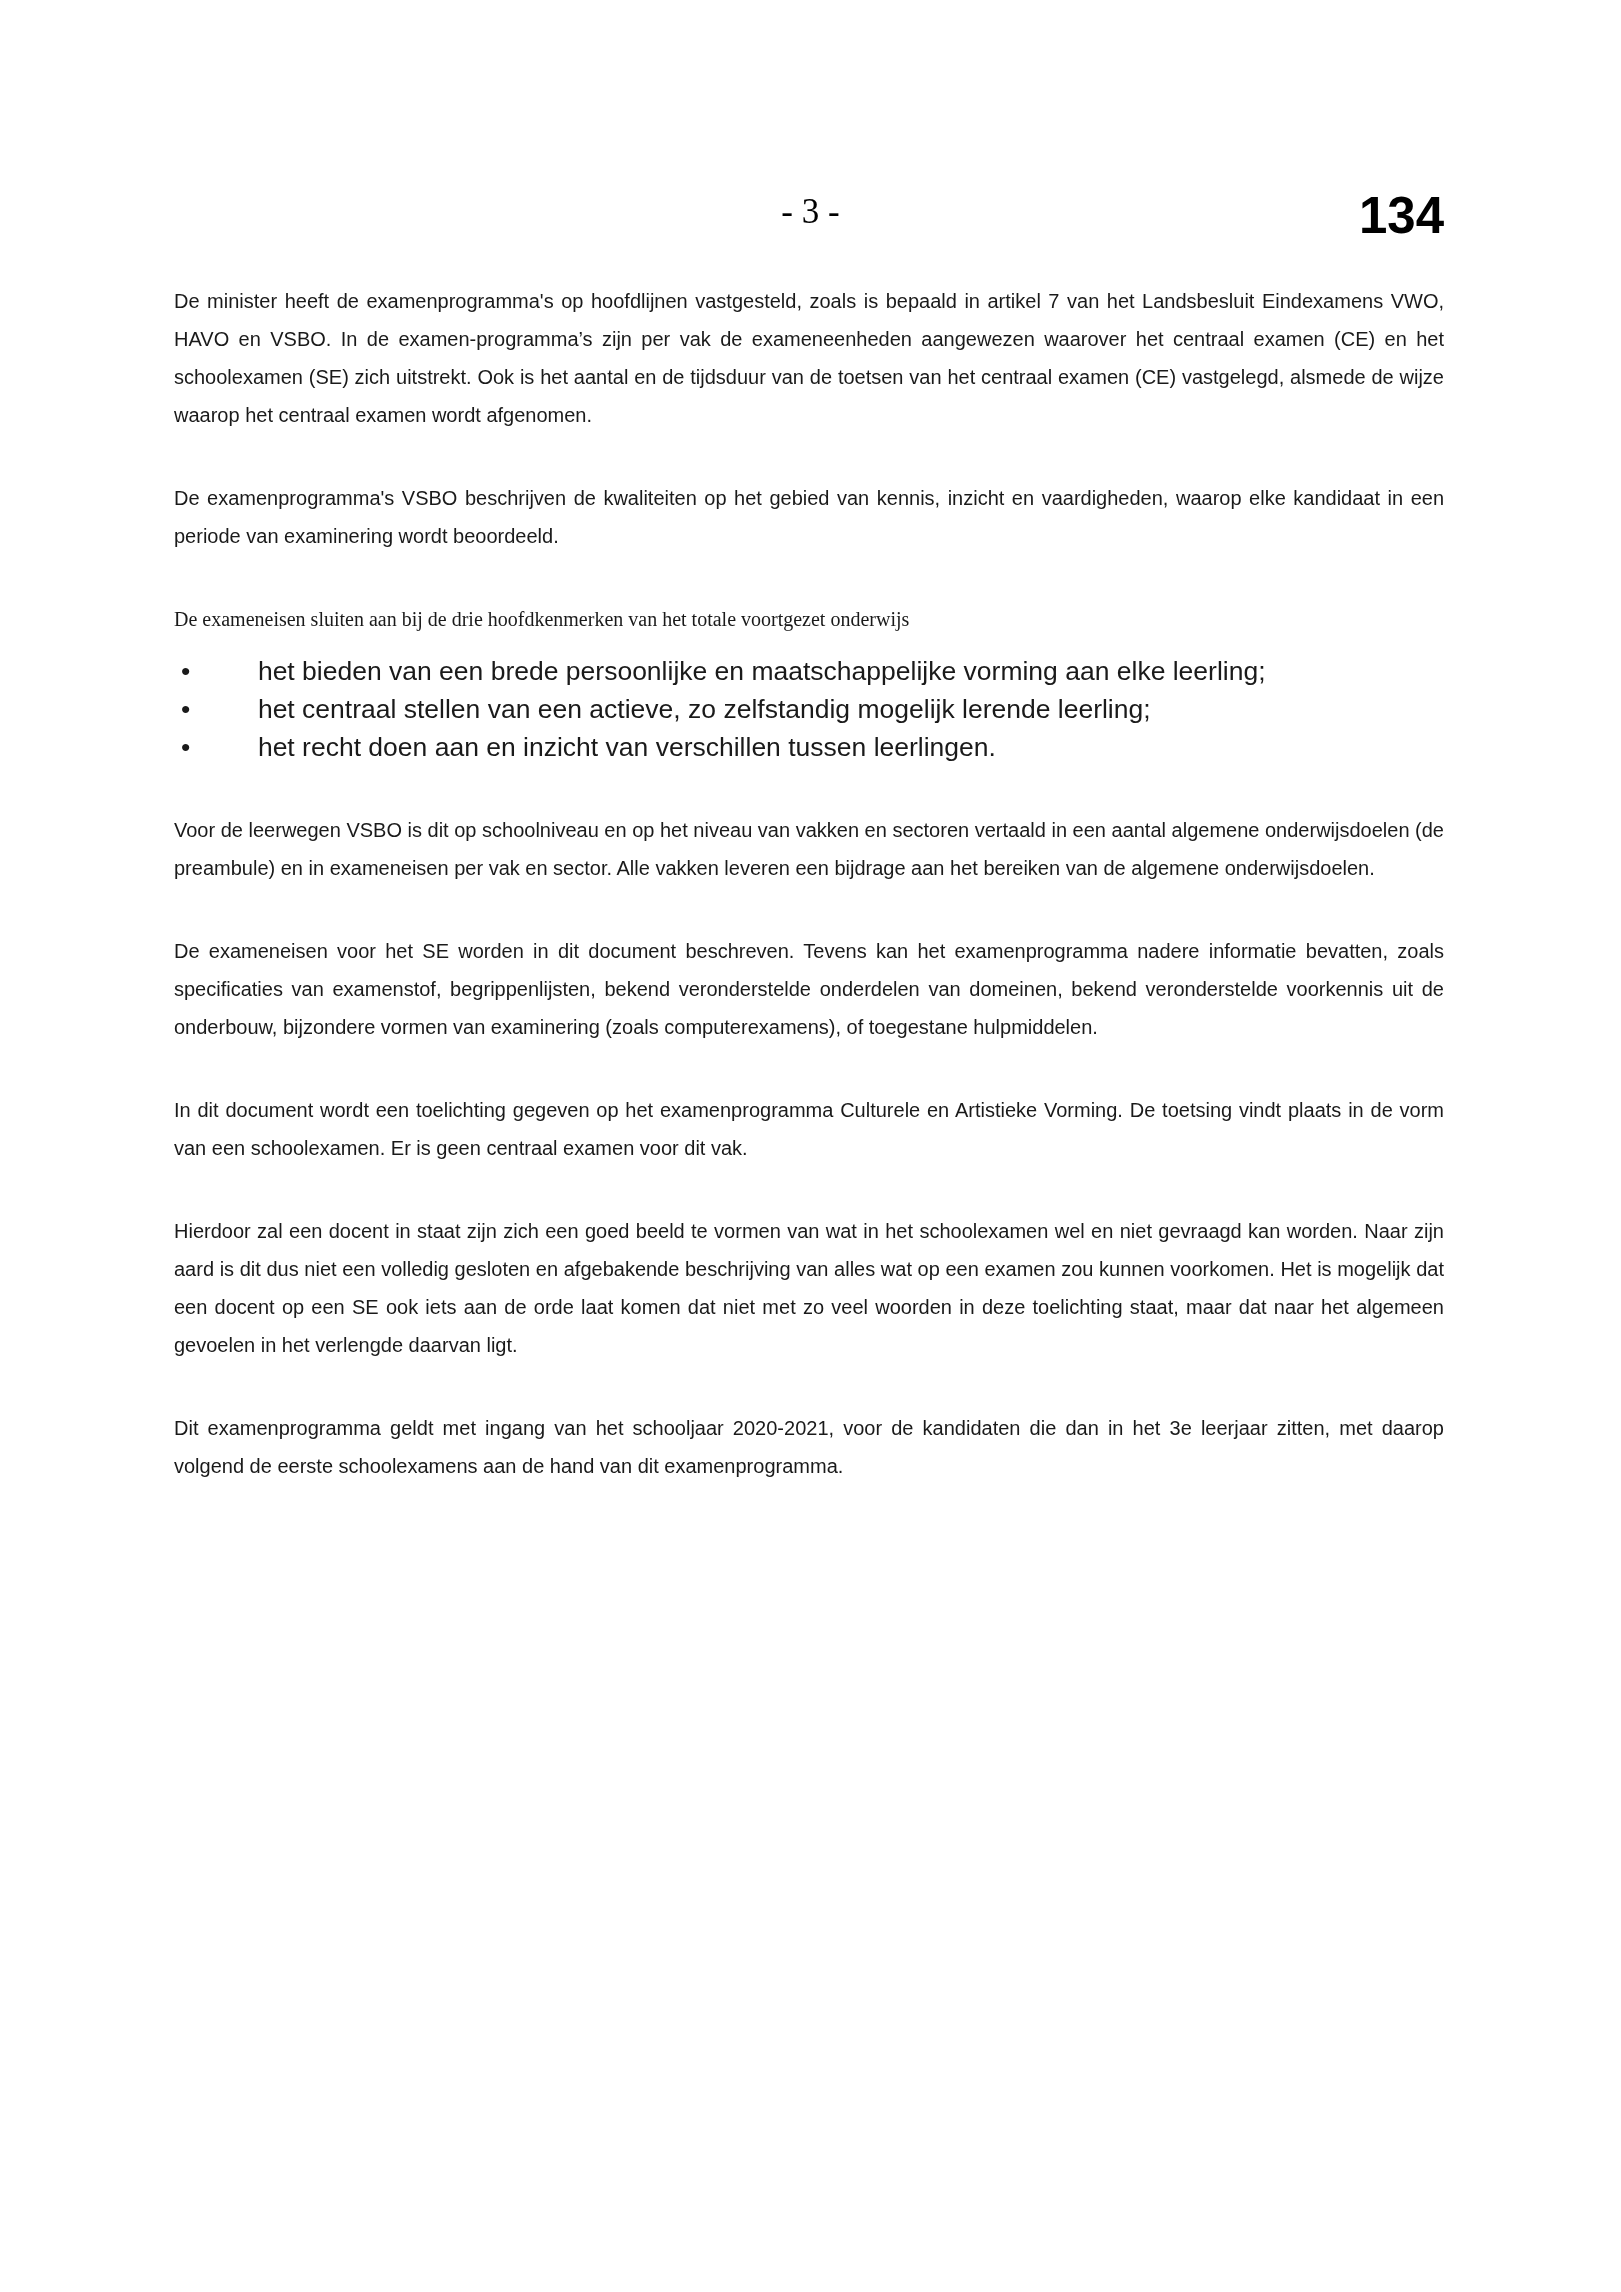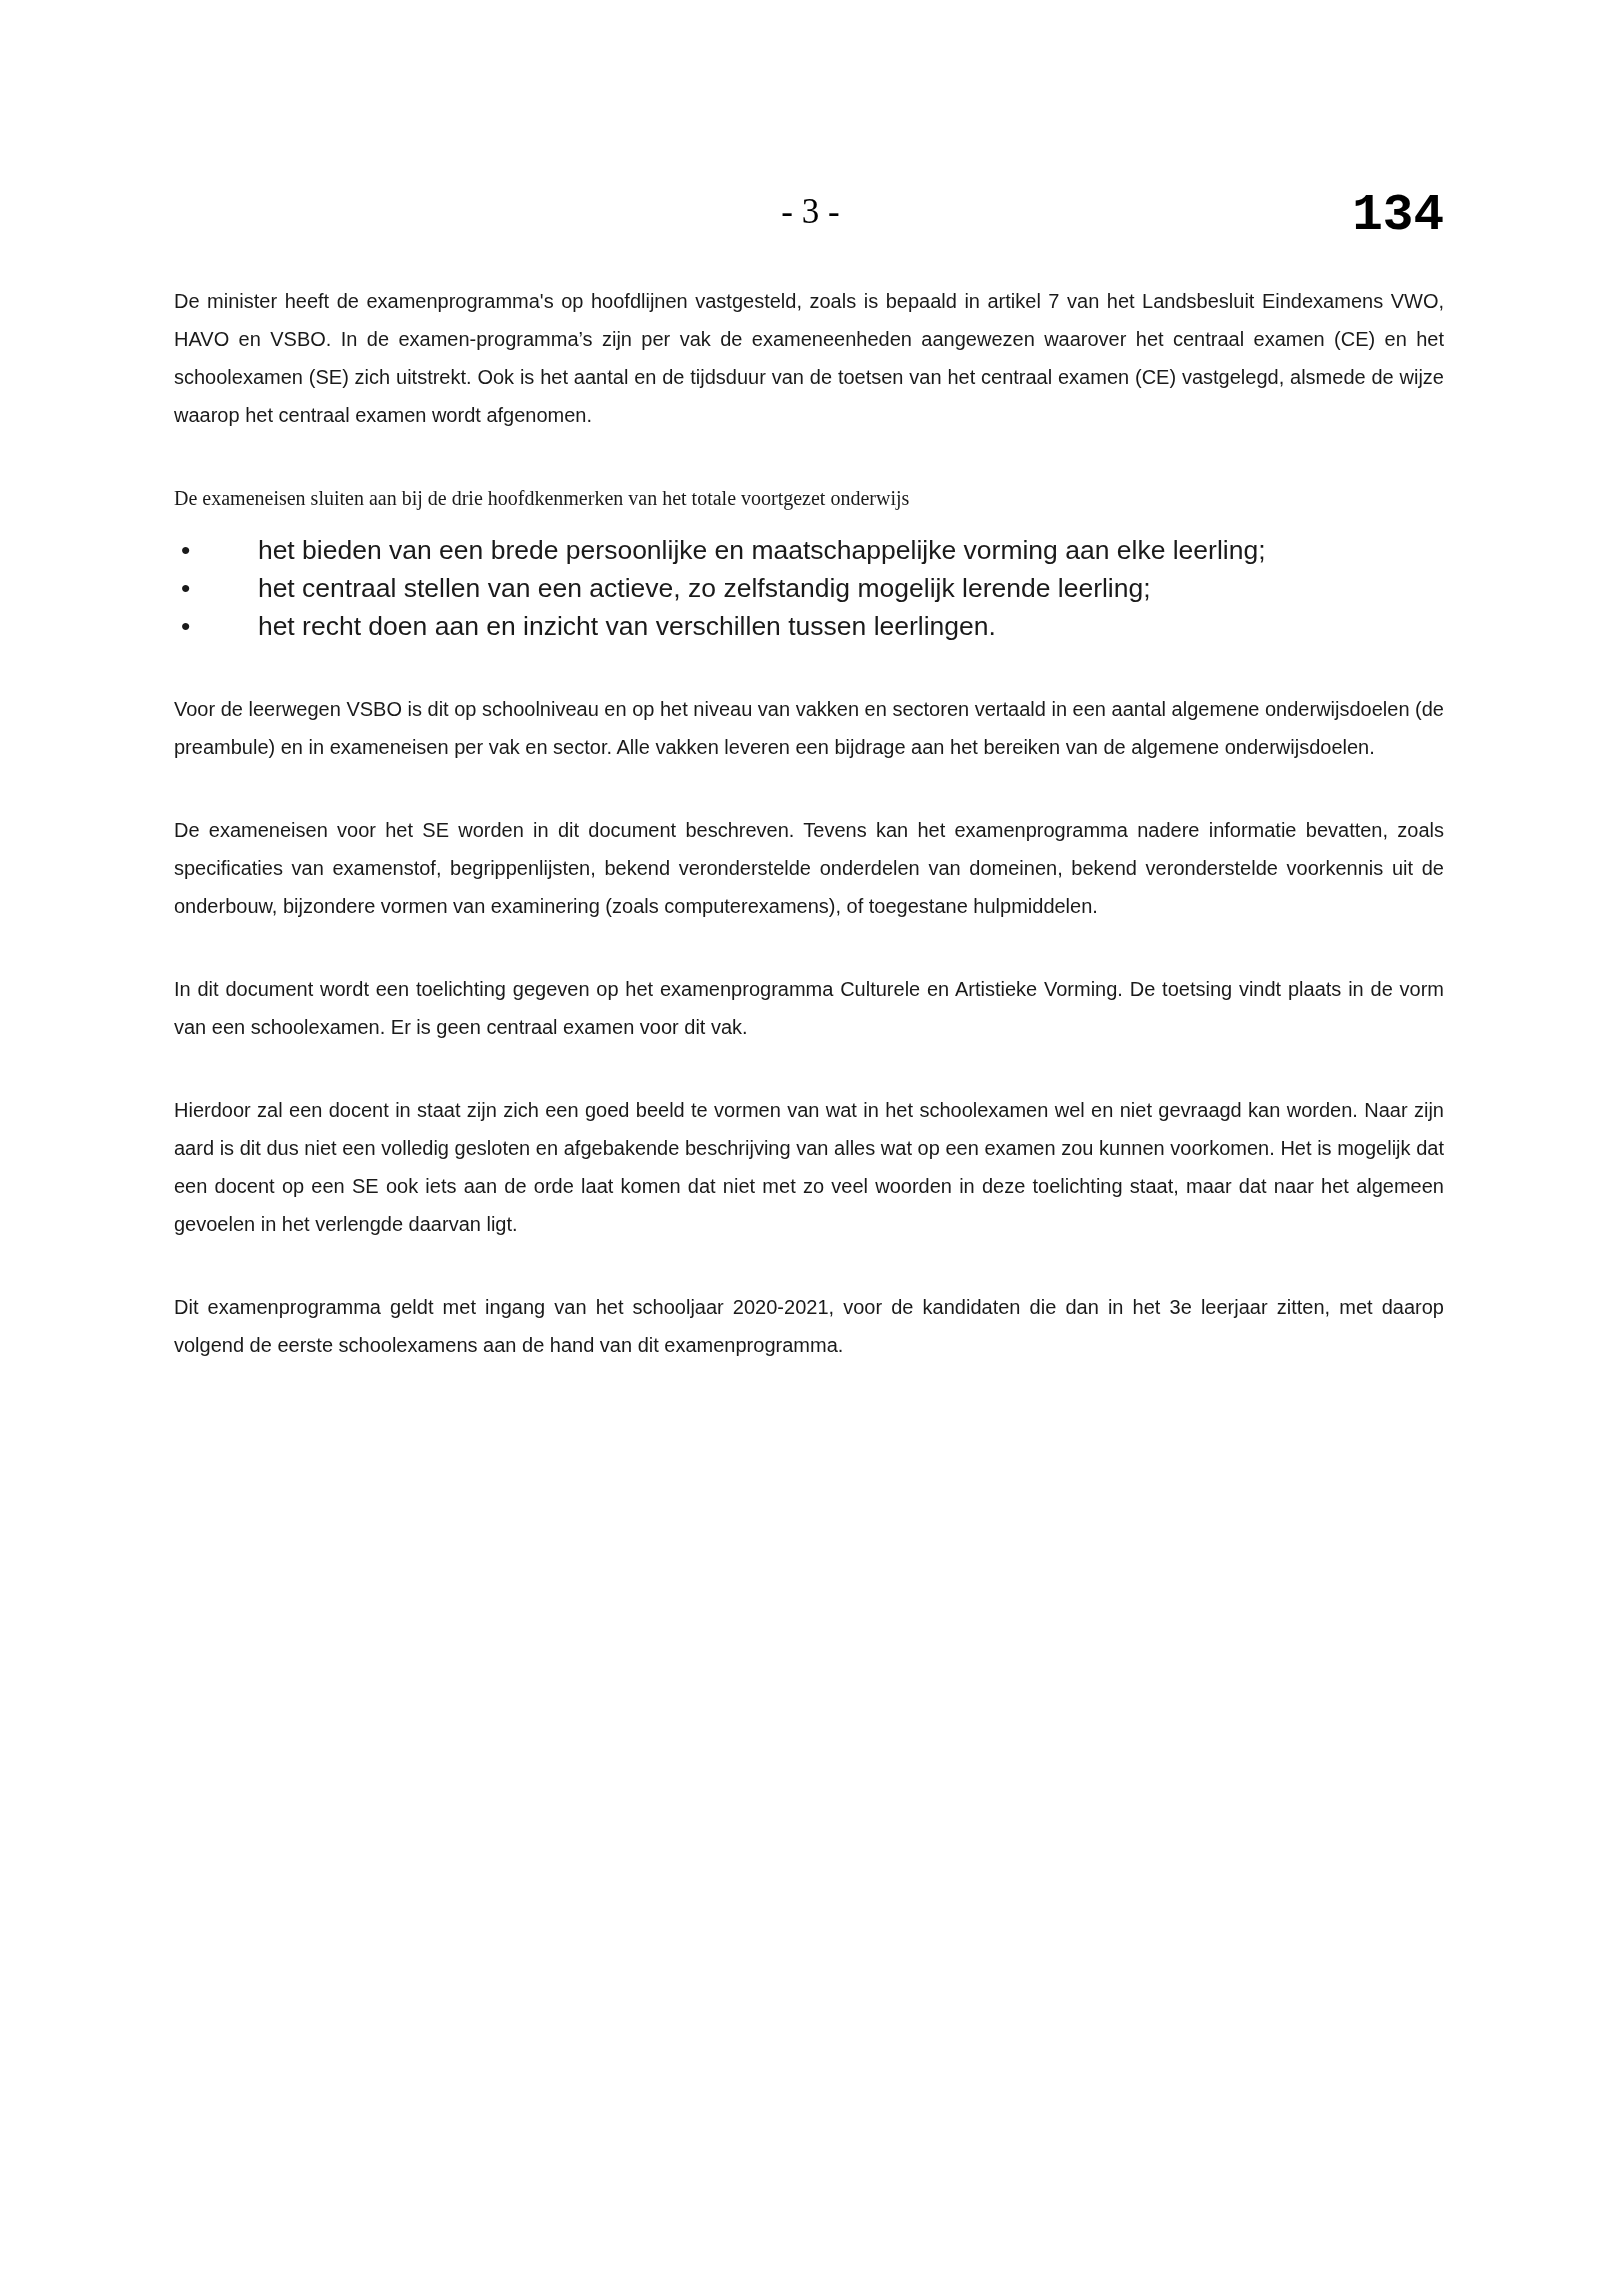--- a/index.html
+++ b/index.html
@@ -20,21 +20,21 @@
   .page-header{position:absolute;top:0;left:0;right:0;height:255px;}
   .pn-center{
     position:absolute;top:192px;left:0;width:100%;
     text-align:center;
     font-family:"Liberation Serif","DejaVu Serif",serif;
     font-size:35px;line-height:1.15;
     color:#000000;
   }
   .pn-right{
     position:absolute;top:188px;right:177px;
-    font-family:Liberation Mono, monospace;
+    font-family:Liberation Sans, sans-serif;
     font-size:51px;font-weight:700;line-height:1.1;
     color:#000000;
   }
 
   
   .content{
     position:absolute;top:282px;left:174px;right:177px;
   }
   h1.doc-heading{
     font-size:39px;font-weight:700;
@@ -73,20 +73,21 @@
   <div class="page-header">
     <span class="pn-center">- 3 -</span>
     <span class="pn-right">134</span>
   </div>
 
   <div class="content">
 
 
     <p class="body-par">De minister heeft de examenprogramma's op hoofdlijnen vastgesteld, zoals is bepaald in artikel 7 van het Landsbesluit Eindexamens VWO, HAVO en VSBO. In de examen-programma’s zijn per vak de exameneenheden aangewezen waarover het centraal examen (CE) en het schoolexamen (SE) zich uitstrekt. Ook is het aantal en de tijdsduur van de toetsen van het centraal examen (CE) vastgelegd, alsmede de wijze waarop het centraal examen wordt afgenomen.</p>
 
+    <p class="body-par">De examenprogramma's VSBO beschrijven de kwaliteiten op het gebied van kennis, inzicht en vaardigheden, waarop elke kandidaat in een periode van examinering wordt beoordeeld.</p>
 
     <p class="body-par list-intro">De exameneisen sluiten aan bij de drie hoofdkenmerken van het totale voortgezet onderwijs</p>
 
     <ul class="bullet-list">
       <li>
         <span class="bullet-marker">•</span>
         <span class="li-text">het bieden van een brede persoonlijke en maatschappelijke vorming aan elke leerling;</span>
       </li>
       <li>
         <span class="bullet-marker">•</span>

